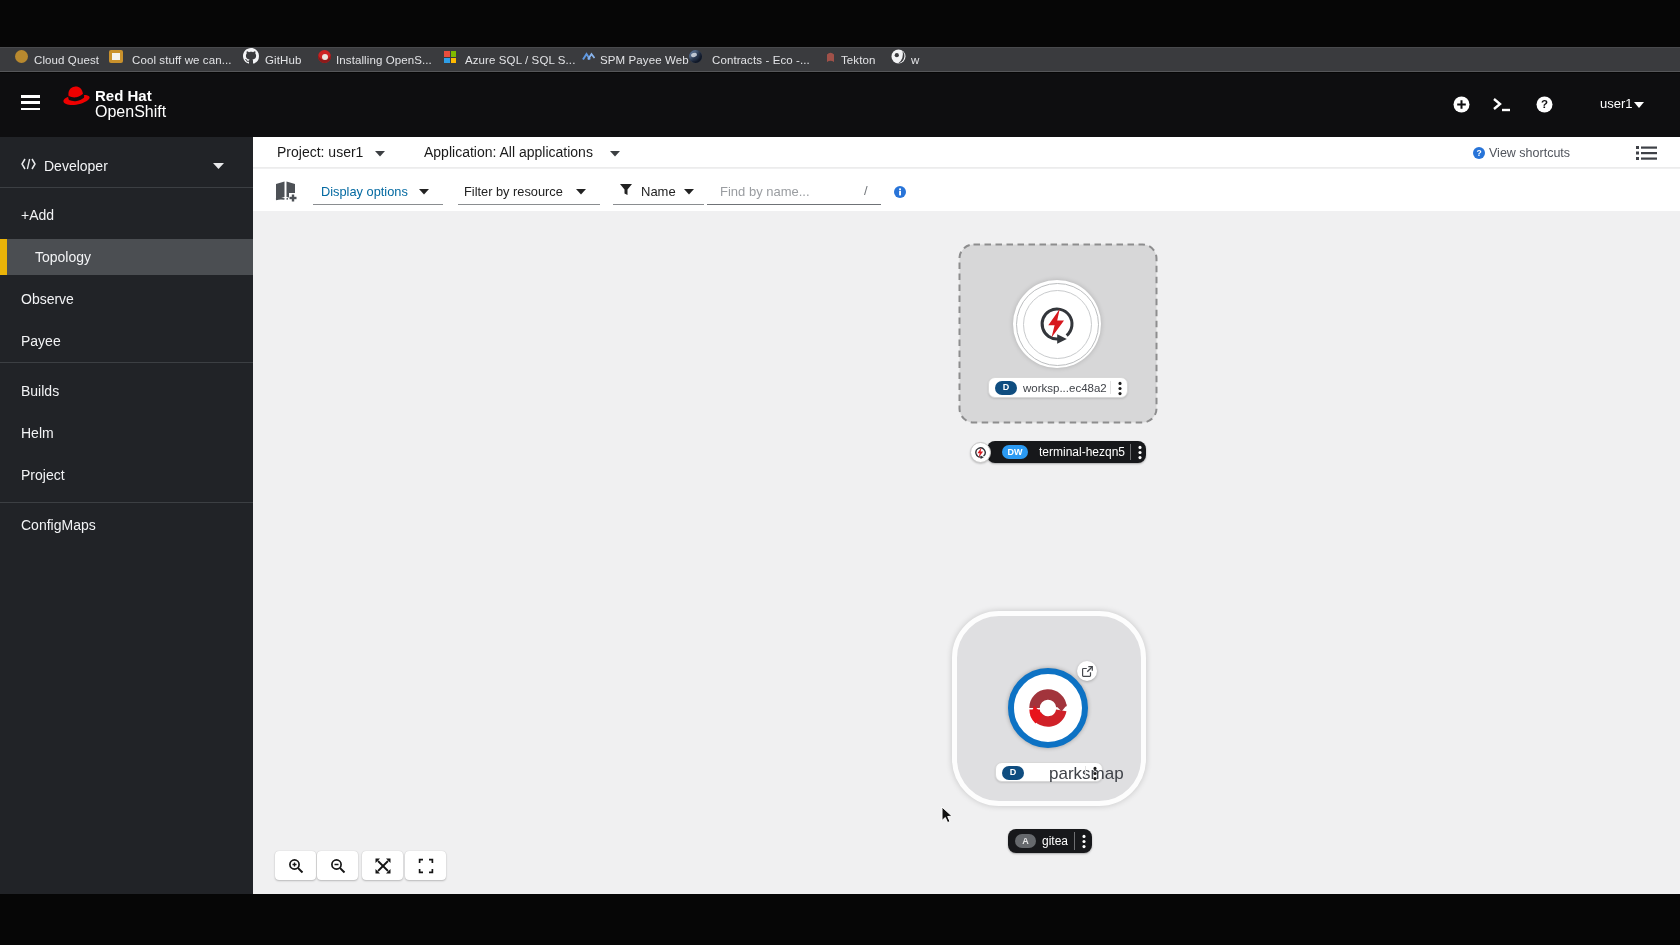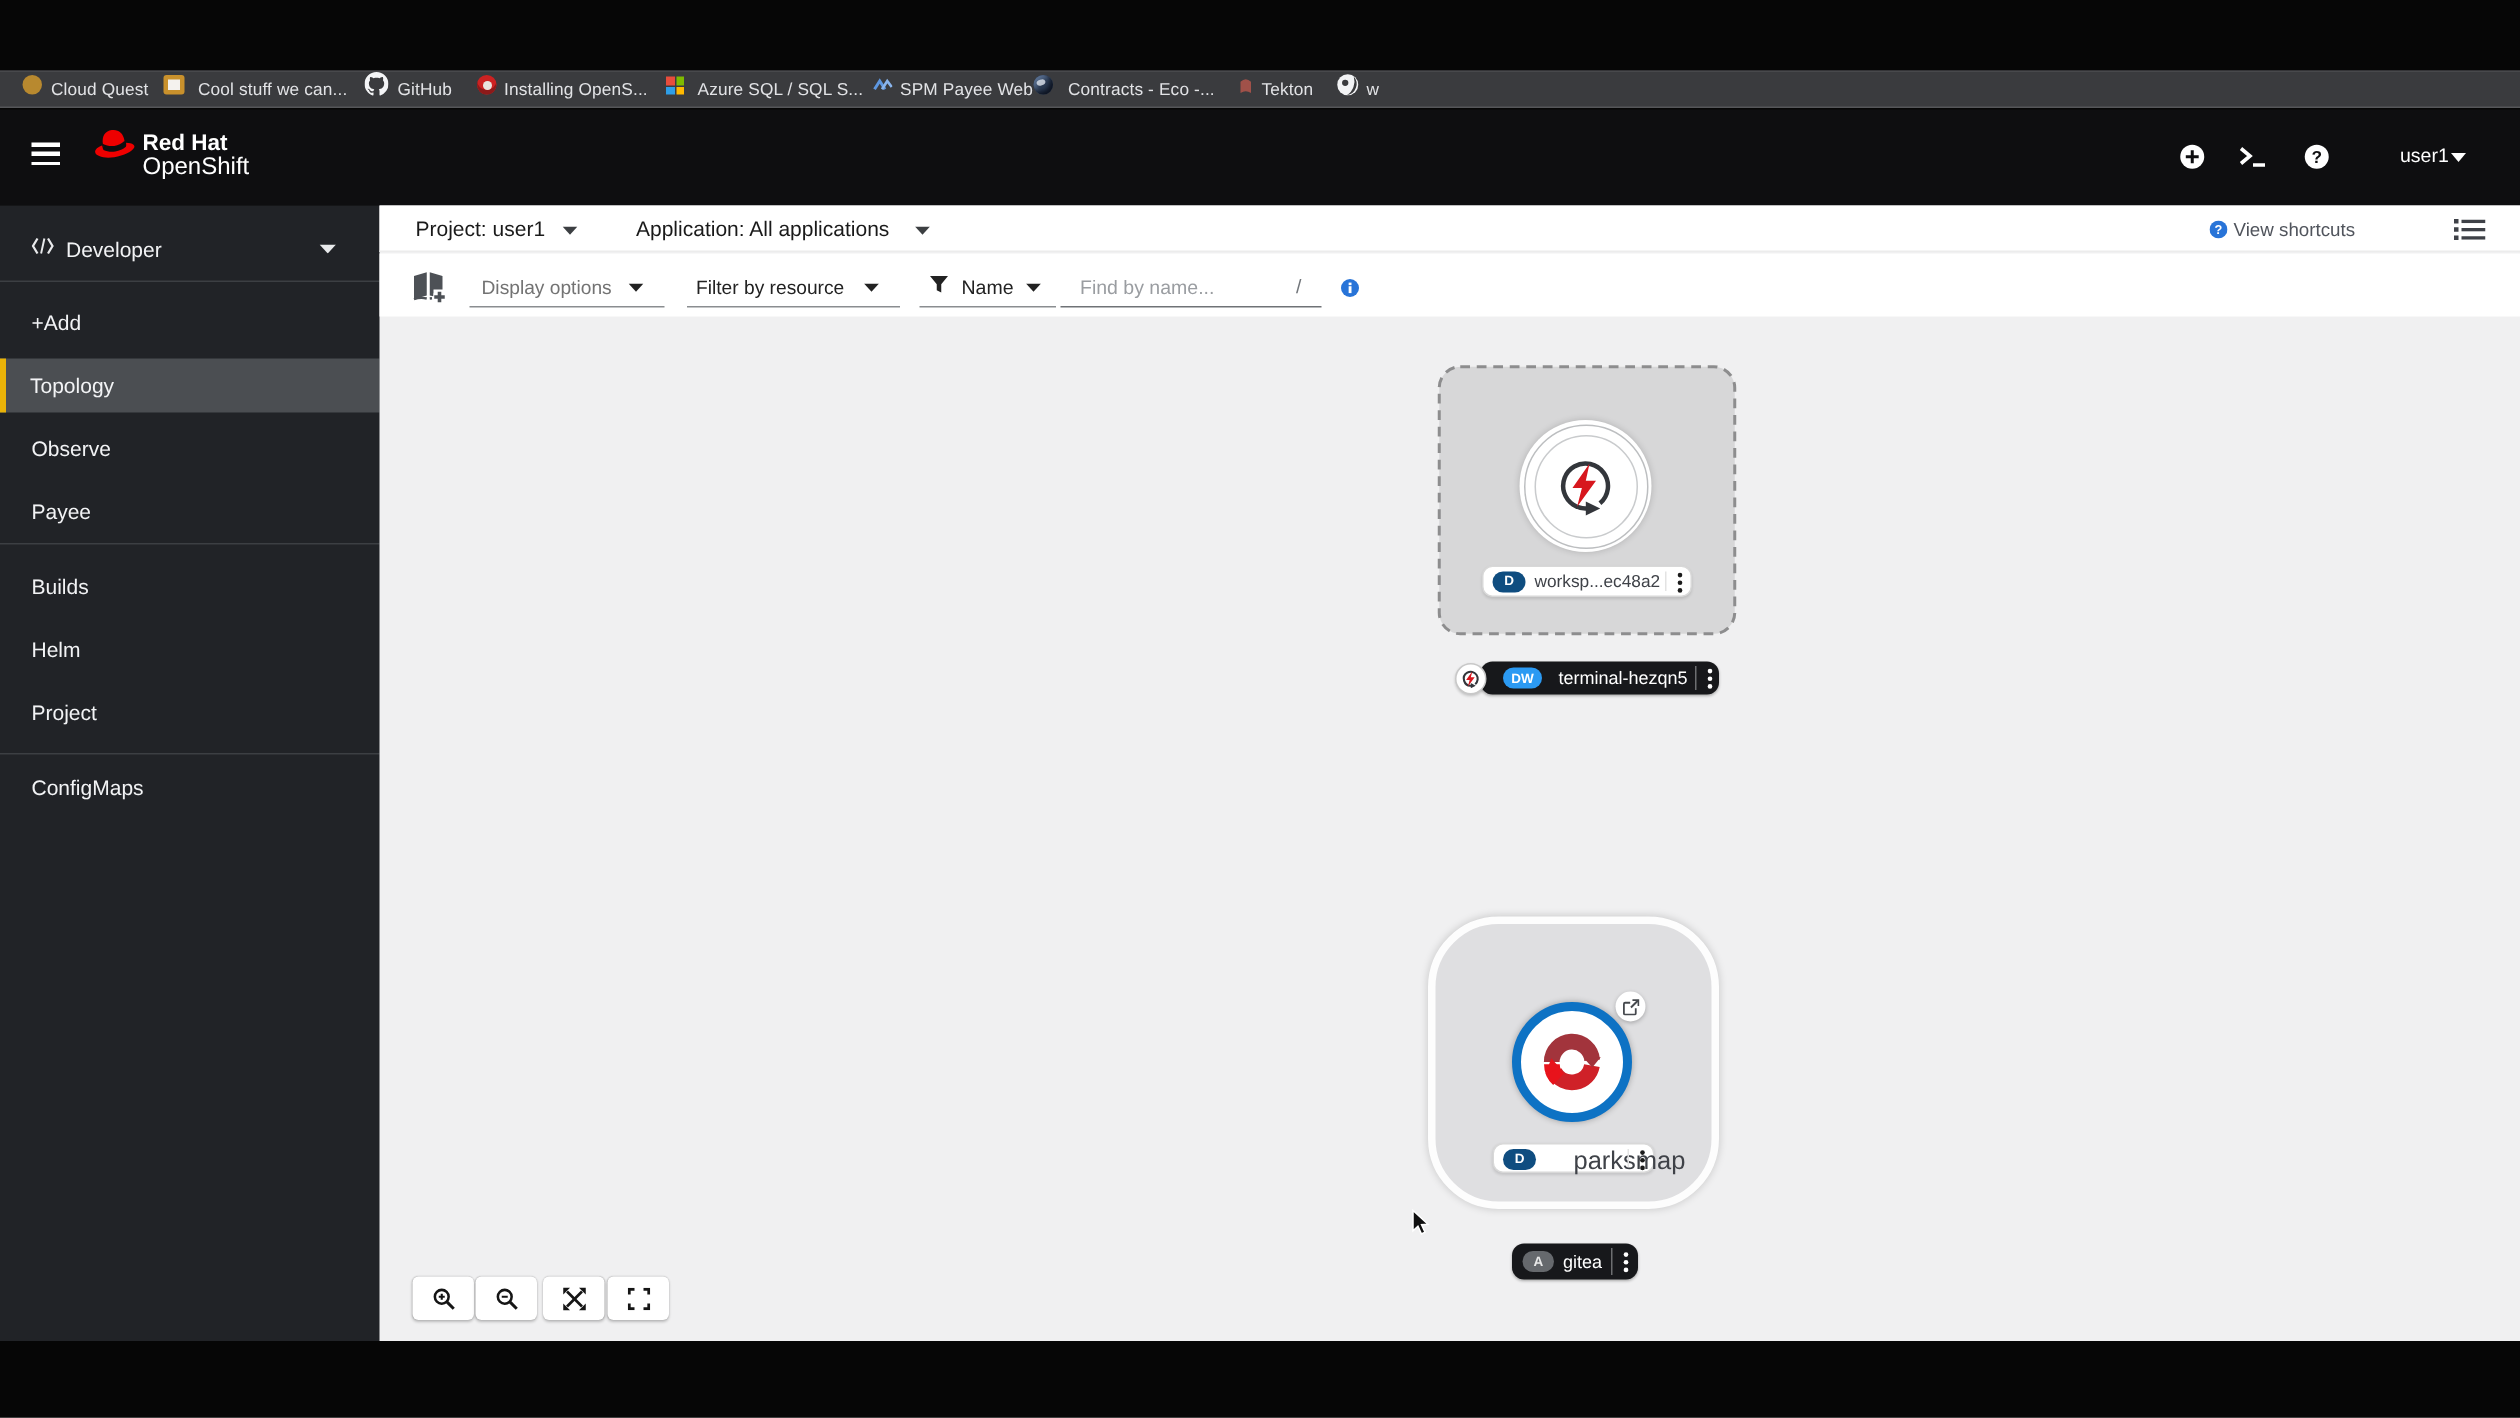--- a/index.html
+++ b/index.html
@@ -119,21 +119,21 @@
         </svg>
       </div>
   <div class="abs" style="left:44px;top:21px;font-size:14px;color:#f2f3f5;line-height:16px">Developer</div>
   <div class="abs" style="left:213px;top:26px">
         <svg width="11" height="6">
           <path d="M0 0 L11 0 L5.5 6z" fill="#e8e9eb"></path>
         </svg>
       </div>
   <div class="navdiv" style="top:50px"></div>
   <div class="navitem" style="top:60px">+Add</div>
-  <div class="navitem" style="top:102px;background:#4b4e52;border-left:4px solid #eab308;padding-left:16px">Topology</div>
+  <div class="navitem" style="top:102px;background:#4b4e52;border-left:7px solid #eab308;padding-left:28px">Topology</div>
   <div class="navitem" style="top:144px">Observe</div>
   <div class="navitem" style="top:185.5px">Payee</div>
   <div class="navdiv" style="top:225px"></div>
   <div class="navitem" style="top:235.5px">Builds</div>
   <div class="navitem" style="top:277.5px">Helm</div>
   <div class="navitem" style="top:319.5px">Project</div>
   <div class="navdiv" style="top:364.5px"></div>
   <div class="navitem" style="top:370px">ConfigMaps</div>
 </div>
 
@@ -183,21 +183,21 @@
           <g stroke="#fff" stroke-width="5">
             <line x1="18" y1="13" x2="18" y2="21"></line>
             <line x1="14" y1="17" x2="22" y2="17"></line>
           </g>
           <g stroke="#4d5156" stroke-width="2.4">
             <line x1="18" y1="13.5" x2="18" y2="20.5"></line>
             <line x1="14.5" y1="17" x2="21.5" y2="17"></line>
           </g>
         </svg>
       </div>
-  <div class="abs" style="left:68px;top:46.5px;font-size:12.8px;color:#737373">Display options</div>
+  <div class="abs" style="left:68px;top:46.5px;font-size:12.8px;color:#0369a1">Display options</div>
   <div class="abs" style="left:166px;top:52px">
         <svg width="10" height="5.5">
           <path d="M0 0 L10 0 L5 5.5z" fill="#222"></path>
         </svg>
       </div>
   <div class="abs" style="left:60px;top:67px;width:130px;height:1px;background:#8a8d90"></div>
   <div class="abs" style="left:211px;top:46.5px;font-size:12.8px;color:#222">Filter by resource</div>
   <div class="abs" style="left:323px;top:52px">
         <svg width="10" height="5.5">
           <path d="M0 0 L10 0 L5 5.5z" fill="#222"></path>

